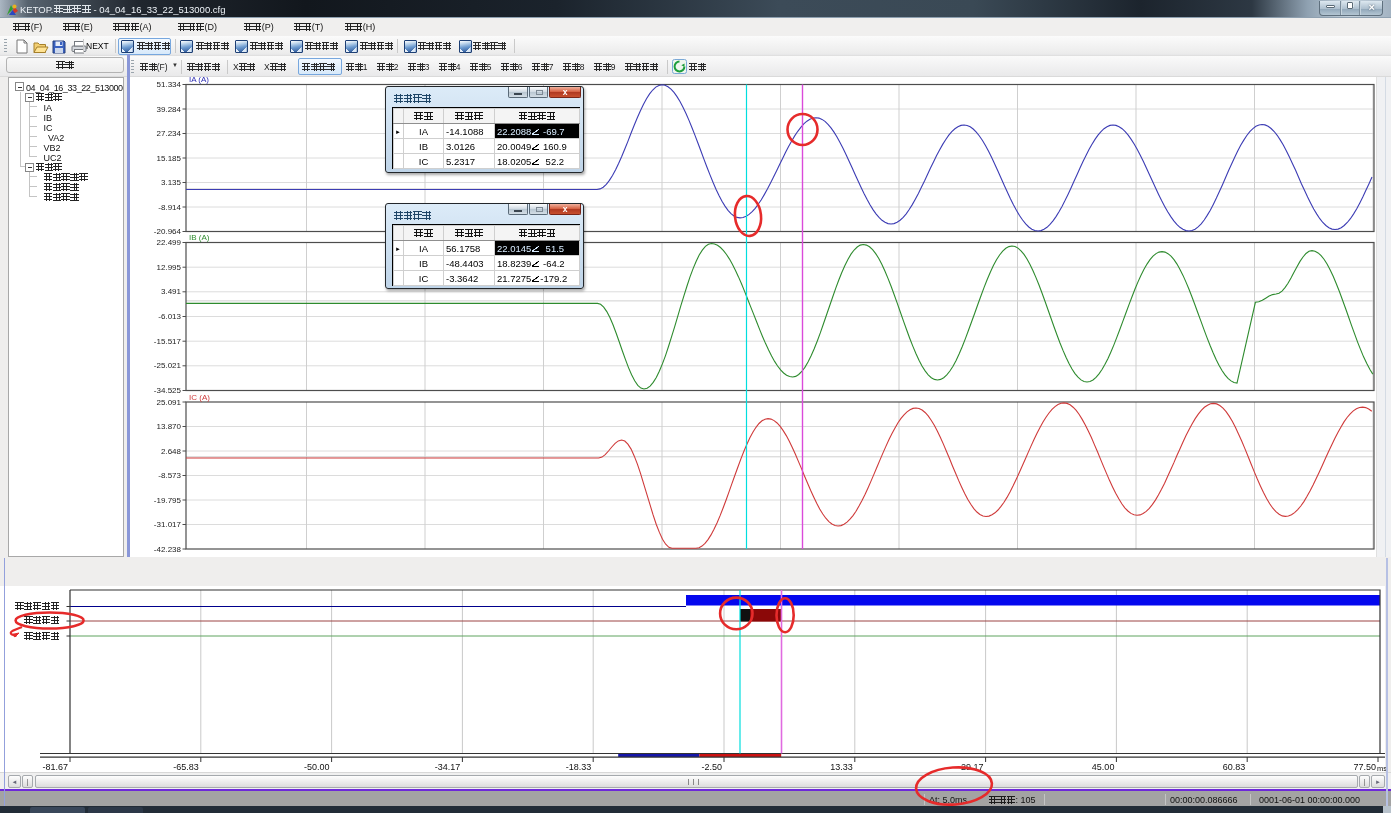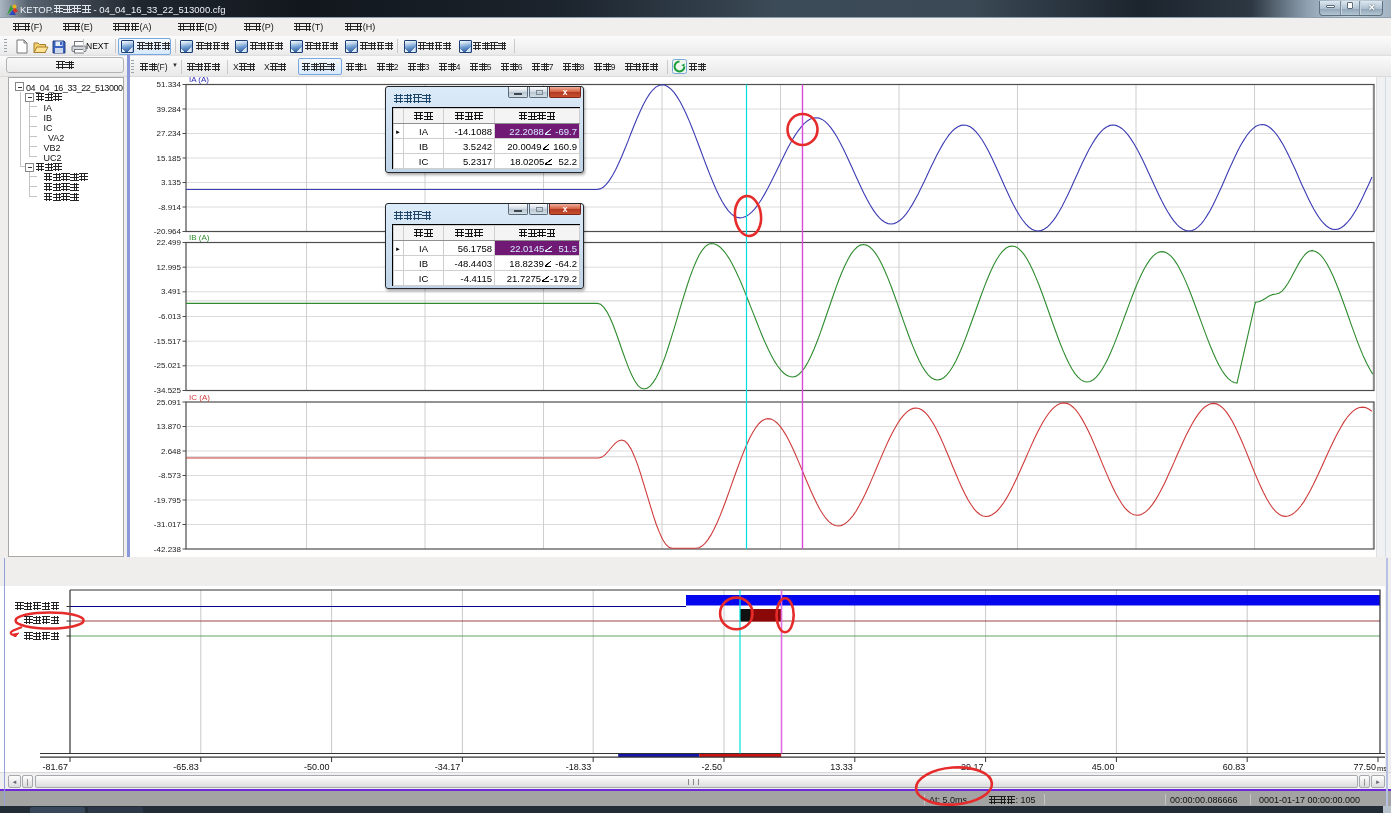--- a/index.html
+++ b/index.html
@@ -46,22 +46,22 @@
 
 .dlg{position:absolute;width:199px;border:1px solid #23272b;border-radius:3px;background:linear-gradient(#dcebf8,#bfd4e8);box-shadow:1px 2px 3px rgba(0,0,0,.35)}
 .dlg .ttl{position:absolute;left:8px;top:6px;font-size:9.5px;color:#10395c}
 .dbtns{position:absolute;right:2px;top:0;width:73px;height:11px}
 .db{position:absolute;top:0;height:11px;border:1px solid #5a6a78;border-top:none;border-radius:0 0 2px 2px;background:linear-gradient(#fdfeff,#cfd9e2 50%,#bac8d3 55%,#d4dee6)}
 .dbx{background:linear-gradient(#efb19e,#d45c3d 50%,#b13a22 55%,#c8502f)!important;border-color:#7a2618!important}
 .dtable{position:absolute;left:6px;top:20px;background:#fff;border:1px solid #000;font-size:9.5px;color:#000}
 .dtable table{border-collapse:collapse;table-layout:fixed}
 .dtable td{border:1px solid #cfcfcf;padding:0 2px;height:15px;white-space:nowrap;overflow:hidden}
 .dtable tr.hd td{border-bottom:1px solid #8f8f8f;background:#f4f4f4;text-align:center}
-.num{text-align:right;font-size:9.5px}
-.hl{background:#701a75;color:#d8ecff}
+.num{font-size:9.5px}
+.hl{background:#000000;color:#d8ecff}
 
 #botpanel{left:0;top:557px;width:1391px;height:215px;background:#efeeed}
 #botwhite{left:0;top:586px;width:1385px;height:186px;background:#fff}
 .blab{position:absolute;font-size:9px;color:#111;white-space:nowrap}
 #hscroll{left:0;top:772px;width:1391px;height:17px;background:#f0f0f0;border-top:1px solid #d8d8d8}
 .sbb{position:absolute;top:2px;height:12.5px;border:1px solid #a5a9ad;border-radius:2px;background:linear-gradient(#fefefe,#dcdcdc);color:#555;font-size:7px;text-align:center;line-height:11px}
 #status{left:0;top:789px;width:1391px;height:17px;background:#a3a3a3;border-top:2px solid #6d28d9;font-size:9px;color:#111}
 .ssep{position:absolute;top:3px;height:11px;width:1px;background:#c4c4c4}
 #taskbar{left:0;top:806px;width:1391px;height:7px;background:#222c37}
 </style></head>
@@ -339,21 +339,21 @@
             </tr>
    <tr>
               <td style="padding:0"><span style="font-size:6px;color:#000;position:relative;left:1px;top:-1px">►</span></td>
               <td style="text-align:center">IA</td>
               <td class="num">-14.1088</td>
               <td class="num hl">22.2088<i class="ang"></i> -69.7</td>
             </tr>
    <tr>
               <td></td>
               <td style="text-align:center">IB</td>
-              <td class="num">3.5242</td>
+              <td class="num">3.0126</td>
               <td class="num">20.0049<i class="ang"></i> 160.9</td>
             </tr>
    <tr>
               <td></td>
               <td style="text-align:center">IC</td>
               <td class="num">5.2317</td>
               <td class="num">18.0205<i class="ang"></i>&nbsp;&nbsp;52.2</td>
             </tr>
   </tbody>
         </table>
@@ -393,21 +393,21 @@
             </tr>
    <tr>
               <td></td>
               <td style="text-align:center">IB</td>
               <td class="num">-48.4403</td>
               <td class="num">18.8239<i class="ang"></i> -64.2</td>
             </tr>
    <tr>
               <td></td>
               <td style="text-align:center">IC</td>
-              <td class="num">-4.4115</td>
+              <td class="num">-3.3642</td>
               <td class="num">21.7275<i class="ang"></i>-179.2</td>
             </tr>
   </tbody>
         </table>
  </div>
 </div>
 
 <div class="abs" id="botpanel">
  <div class="abs" id="botwhite" style="left:0;top:29px"></div>
  <svg class="abs" style="left:0;top:29px" width="1391" height="186" viewBox="0 0 1391 186">
@@ -489,21 +489,21 @@
  <span class="sbb" style="left:1371px;width:14px;color:#667;font-size:6px;line-height:12px">►</span>
 </div>
 <div class="abs" id="status">
  <div class="ssep" style="left:924px"></div>
  <span class="abs" style="left:929px;top:4px">Δt: 5.0ms</span>
  <div class="ssep" style="left:1044px"></div>
  <span class="abs" style="left:989px;top:4px"><span class="cj"></span><span class="cj"></span><span class="cj"></span>: 105</span>
  <div class="ssep" style="left:1165px"></div>
  <span class="abs" style="left:1170px;top:4px">00:00:00.086666</span>
  <div class="ssep" style="left:1250px"></div>
- <span class="abs" style="left:1259px;top:4px">0001-01-17 00:00:00.000</span>
+ <span class="abs" style="left:1259px;top:4px">0001-06-01 00:00:00.000</span>
 </div>
 <div class="abs" style="left:3.5px;top:558px;width:1.5px;height:248px;background:#93a0dc"></div>
 <div class="abs" style="left:1386px;top:558px;width:1.5px;height:248px;background:#b6c0e4"></div>
 <div class="abs" id="taskbar">
  <div class="abs" style="left:30px;top:1px;width:55px;height:6px;background:#39475a;border-radius:2px 2px 0 0"></div>
  <div class="abs" style="left:88px;top:1px;width:55px;height:6px;background:#2c3848;border-radius:2px 2px 0 0"></div>
  <div class="abs" style="left:1383px;top:0;width:8px;height:7px;background:#b8c2cc"></div>
 </div>
 
 <svg class="abs" id="anno" style="left:0;top:0;pointer-events:none" width="1391" height="813" viewBox="0 0 1391 813">

